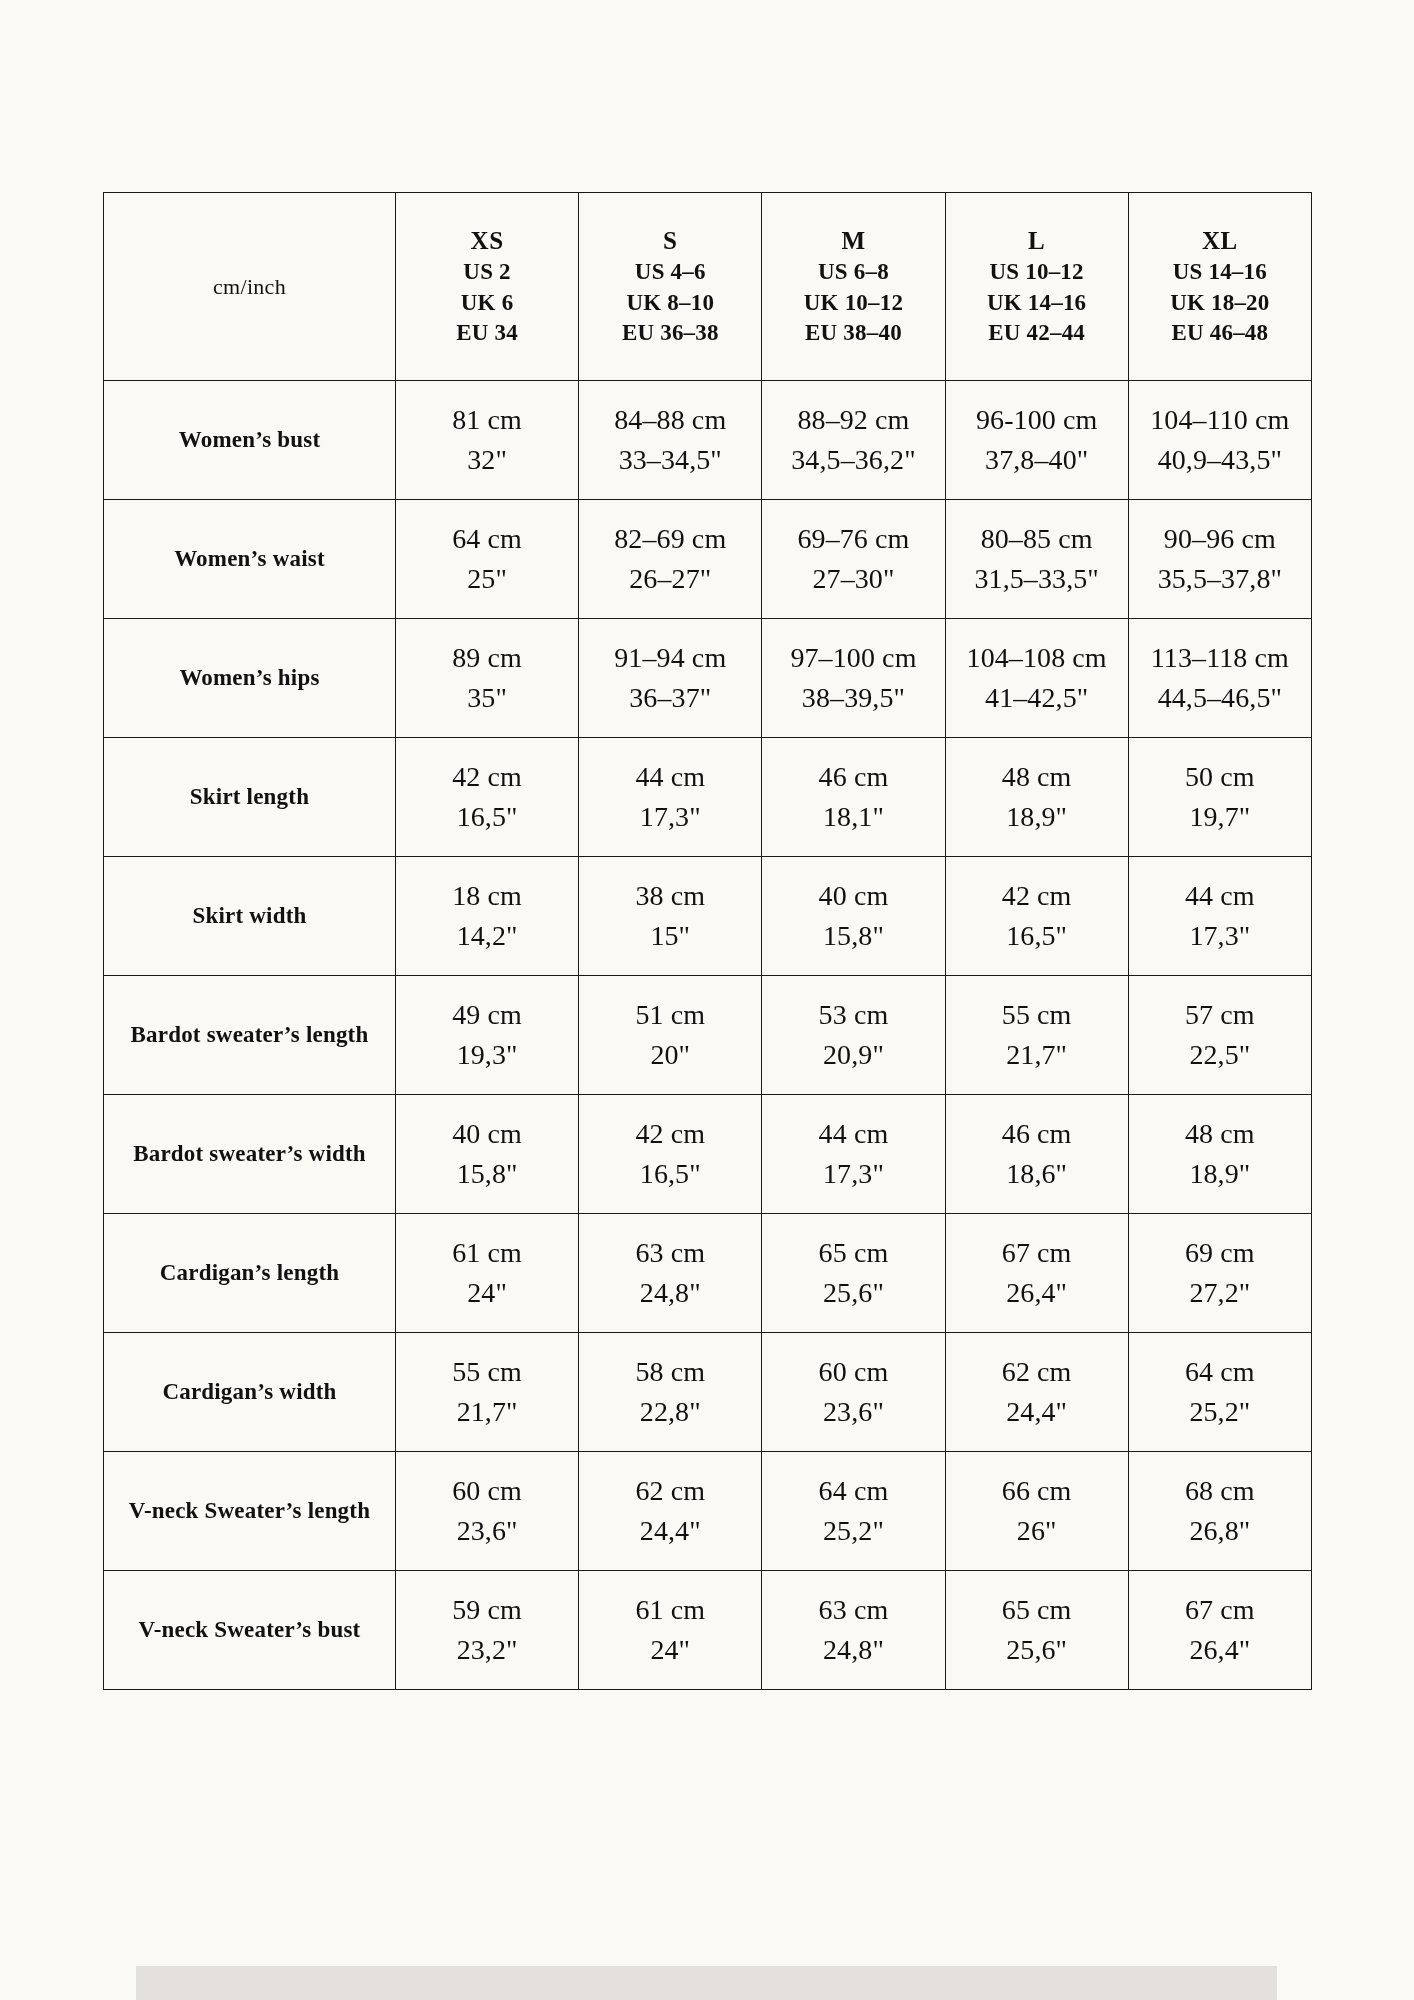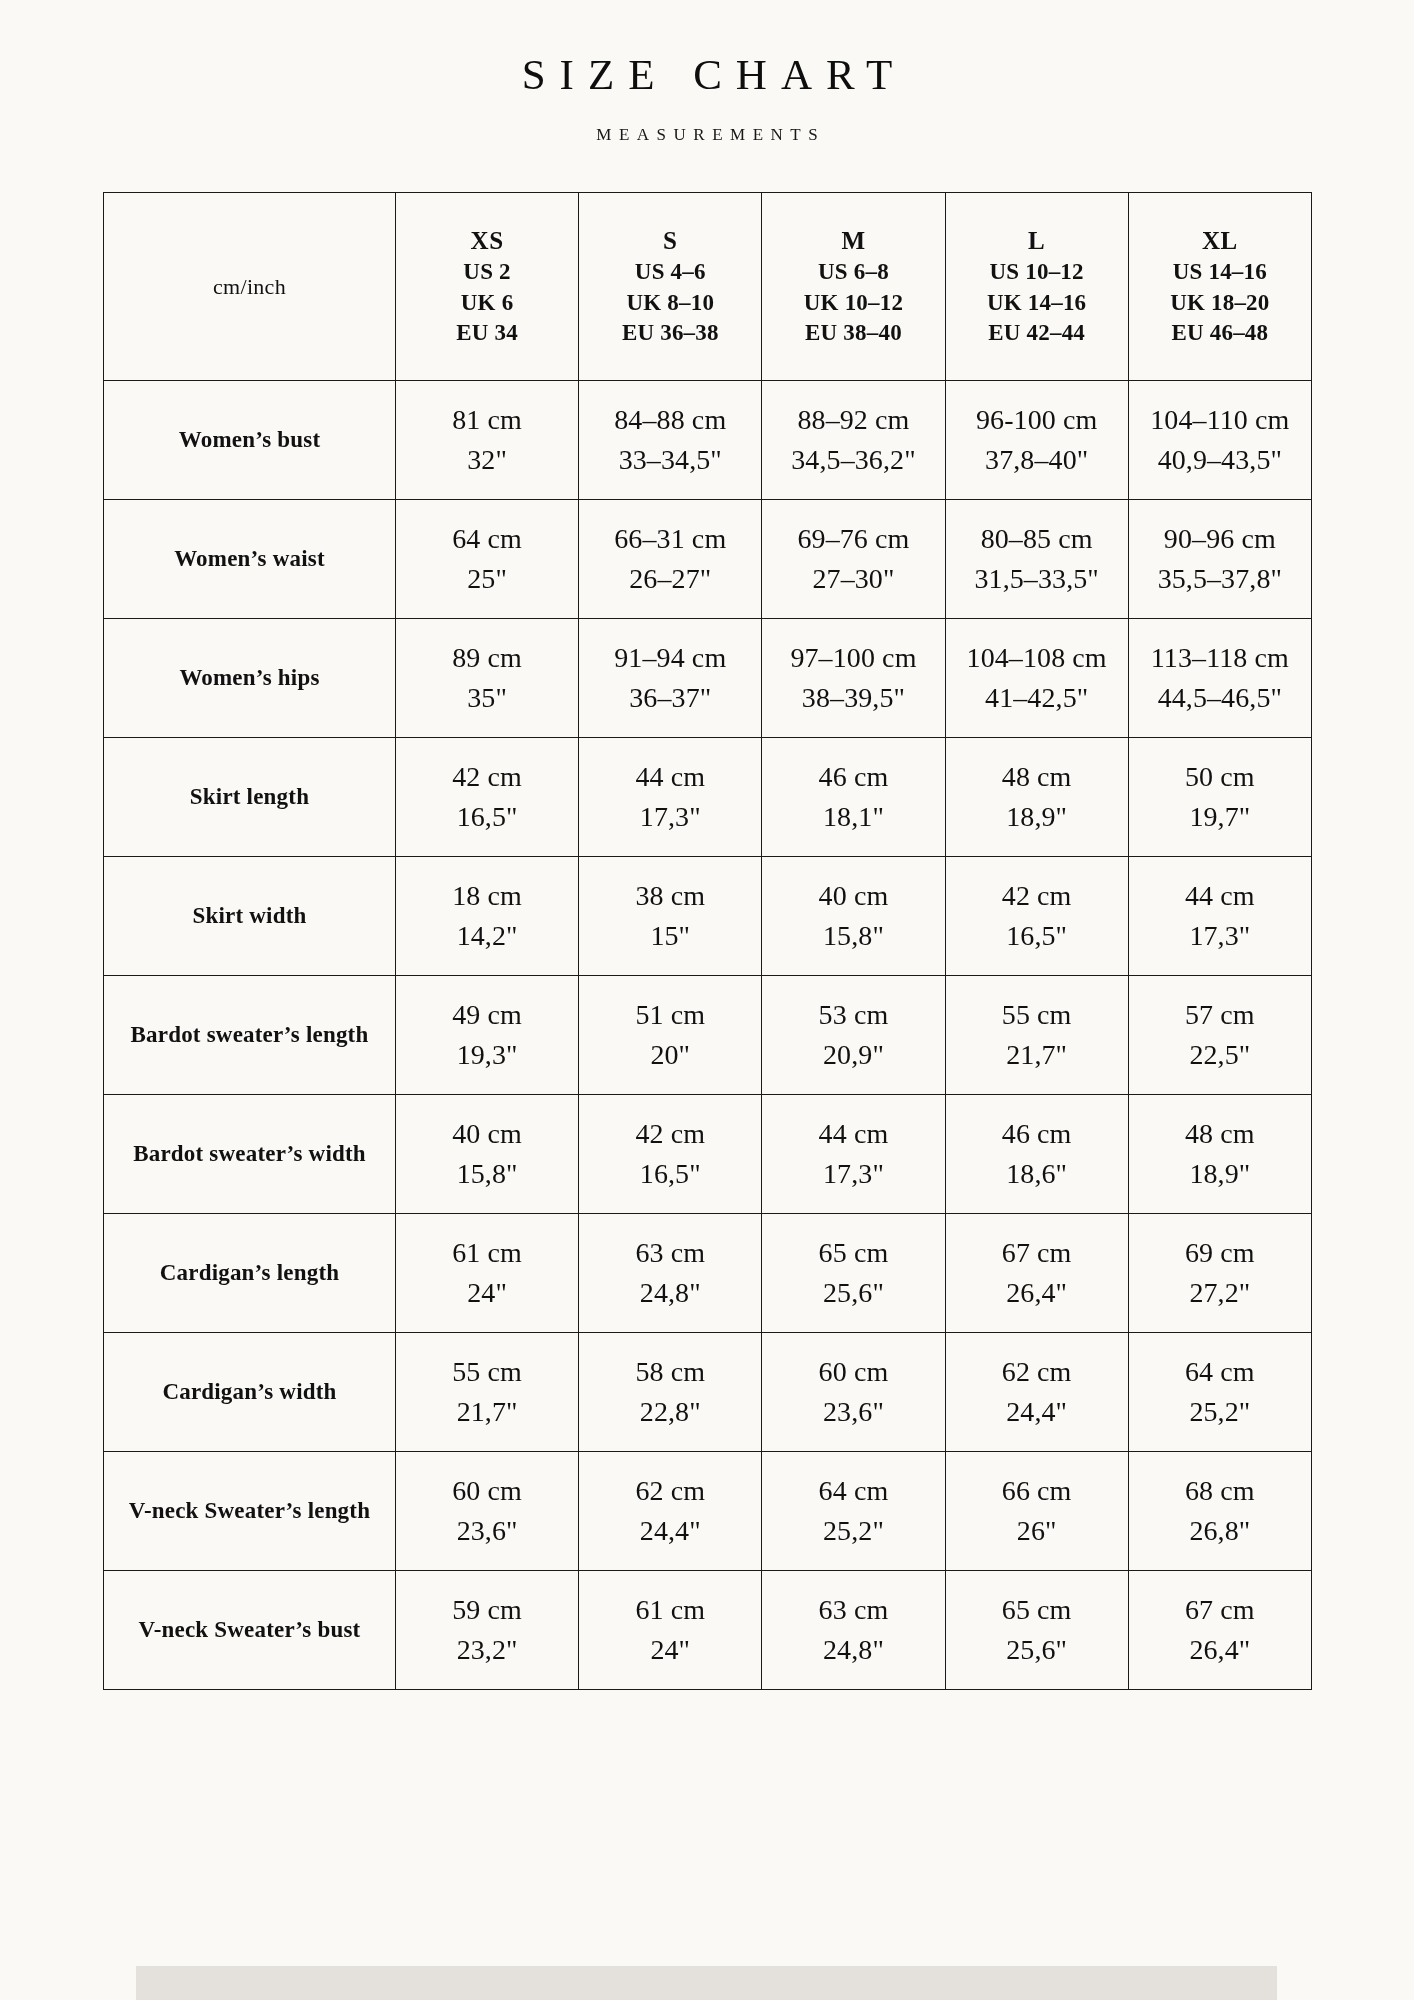--- a/index.html
+++ b/index.html
@@ -125,24 +125,20 @@
     width: 1141px;
     height: 60px;
     background: #e4e1dc;
   }
 </style>
 </head>
 <body>
 
 <div class="page">
 
-  <div class="doc-header">
-    <h1 class="doc-title">SIZE CHART</h1>
-    <div class="doc-subtitle">MEASUREMENTS</div>
-  </div>
 
   <div class="table-wrap">
     <table class="size-chart">
       <colgroup>
         <col class="label-col">
         <col class="size-col">
         <col class="size-col">
         <col class="size-col">
         <col class="size-col">
         <col class="size-col">
@@ -210,21 +206,21 @@
               <span class="v-in">40,9–43,5"</span>
             </td>
           </tr>
           <tr class="data-row">
             <td class="row-label">Women’s waist</td>
             <td class="val-cell">
               <span class="v-cm">64 cm</span>
               <span class="v-in">25"</span>
             </td>
             <td class="val-cell">
-              <span class="v-cm">66–31 cm</span>
+              <span class="v-cm">82–69 cm</span>
               <span class="v-in">26–27"</span>
             </td>
             <td class="val-cell">
               <span class="v-cm">69–76 cm</span>
               <span class="v-in">27–30"</span>
             </td>
             <td class="val-cell">
               <span class="v-cm">80–85 cm</span>
               <span class="v-in">31,5–33,5"</span>
             </td>

